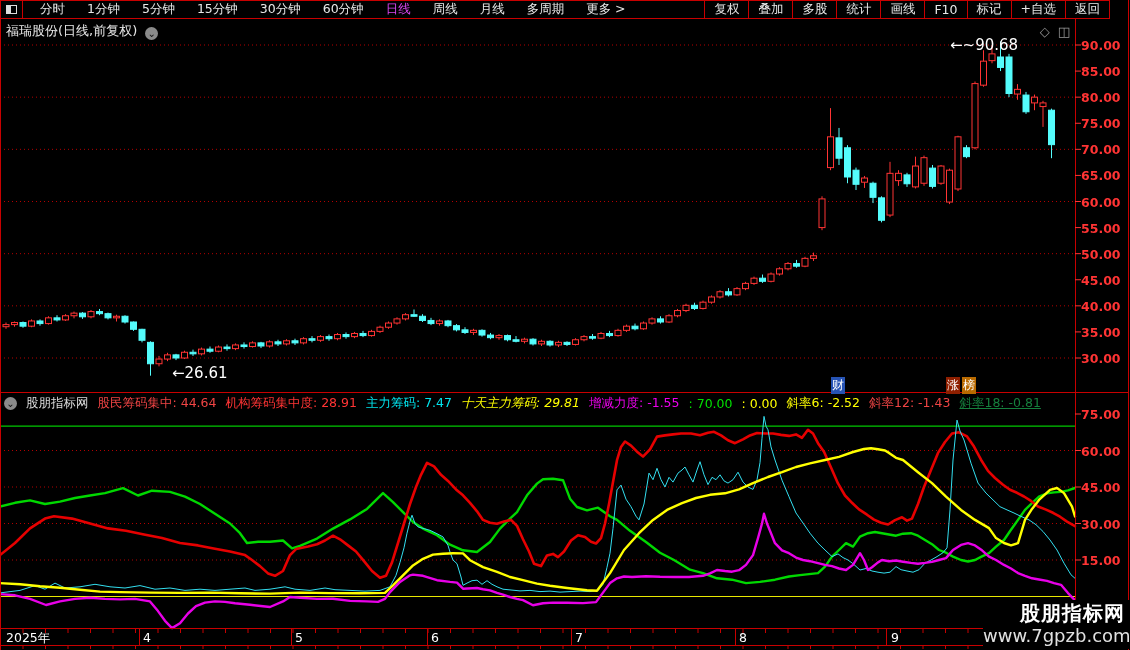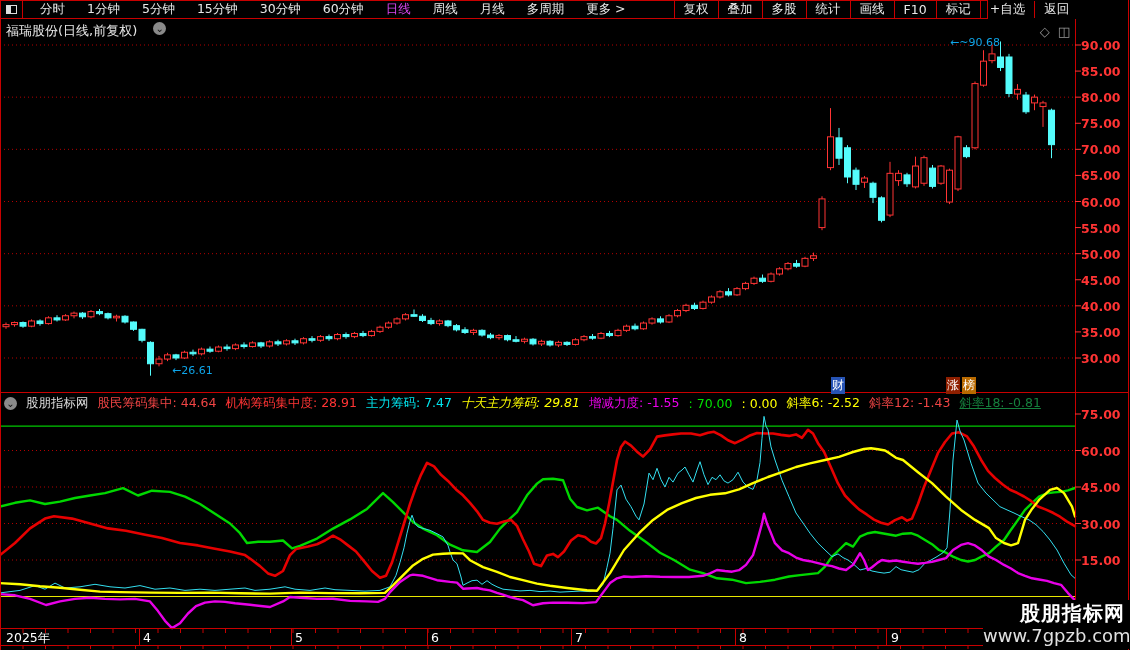--- a/index.html
+++ b/index.html
@@ -1,36 +1,36 @@
 <!DOCTYPE html>
 <html><head>
 <meta charset="utf-8">
 <style>
   html,body{margin:0;padding:0;background:#222;}
   #screen{position:relative;width:1130px;height:650px;background:#000;overflow:hidden;
     font-family:"DejaVu Sans","Liberation Sans",sans-serif;}
   .abs{position:absolute;}
   
-  #toolbar{left:0;top:0;width:988px;height:19px;border:1px solid #c80000;box-sizing:border-box;
+  #toolbar{left:0;top:0;width:1110px;height:19px;border:1px solid #c80000;box-sizing:border-box;
     display:flex;align-items:center;background:#000;z-index:5;}
   #win-icon{width:21px;height:17px;border-right:1px solid #c80000;display:flex;align-items:center;justify-content:center;flex:0 0 auto;}
   #win-icon .glyph{width:11px;height:9px;border:1px solid #ddd;box-sizing:border-box;background:linear-gradient(to right,#ddd 45%,#000 45%);}
   #tb-left{display:flex;gap:0;align-items:center;padding-left:6px;flex:1 1 auto;}
   #tb-left .tbi{color:#e8e8e8;font-size:12.5px;padding:0 11px;white-space:nowrap;cursor:default;}
   #tb-left .tbi.active{color:#d946ef;}
   #tb-right{display:flex;align-items:center;height:100%;flex:0 0 auto;margin-left:37px;}
   #tb-right .tbi{color:#e8e8e8;font-size:12.5px;padding:0 9px;border-left:1px solid #c80000;
     height:100%;display:flex;align-items:center;white-space:nowrap;}
   
-  #title-row{left:6px;top:22px;color:#e8e8e8;font-size:13px;display:flex;align-items:flex-start;gap:16px;z-index:4;}
+  #title-row{left:6px;top:22px;color:#e8e8e8;font-size:13px;display:flex;align-items:flex-end;gap:8px;z-index:4;}
   .circle-ico{display:inline-flex;width:13px;height:13px;border-radius:50%;background:#8a8a8a;color:#111;
     font-size:10px;line-height:13px;align-items:center;justify-content:center;}
   #chart-corner-icons{right:60px;top:24px;color:#999;font-size:13px;display:flex;gap:8px;z-index:4;}
   
-  .annot{color:#0ea5e9;font-size:11px;z-index:4;white-space:nowrap;}
+  .annot{color:#ffffff;font-size:15px;z-index:4;white-space:nowrap;}
   .tag{font-size:12px;color:#fff;padding:0 1px;z-index:4;}
   
   #ind-header{left:4px;top:395px;display:flex;align-items:center;gap:9px;font-size:12.5px;z-index:4;white-space:nowrap;}
   
   .axlab{position:absolute;left:1081px;width:46px;color:#ff3434;font-size:12.5px;font-weight:bold;z-index:3;}
   
   .tl-label{position:absolute;color:#ffffff;font-size:12.5px;top:630px;z-index:4;}
   
   #brand{right:1px;bottom:1px;width:146px;height:49px;background:#000;z-index:6;text-align:right;
     padding-right:4px;box-sizing:border-box;}

